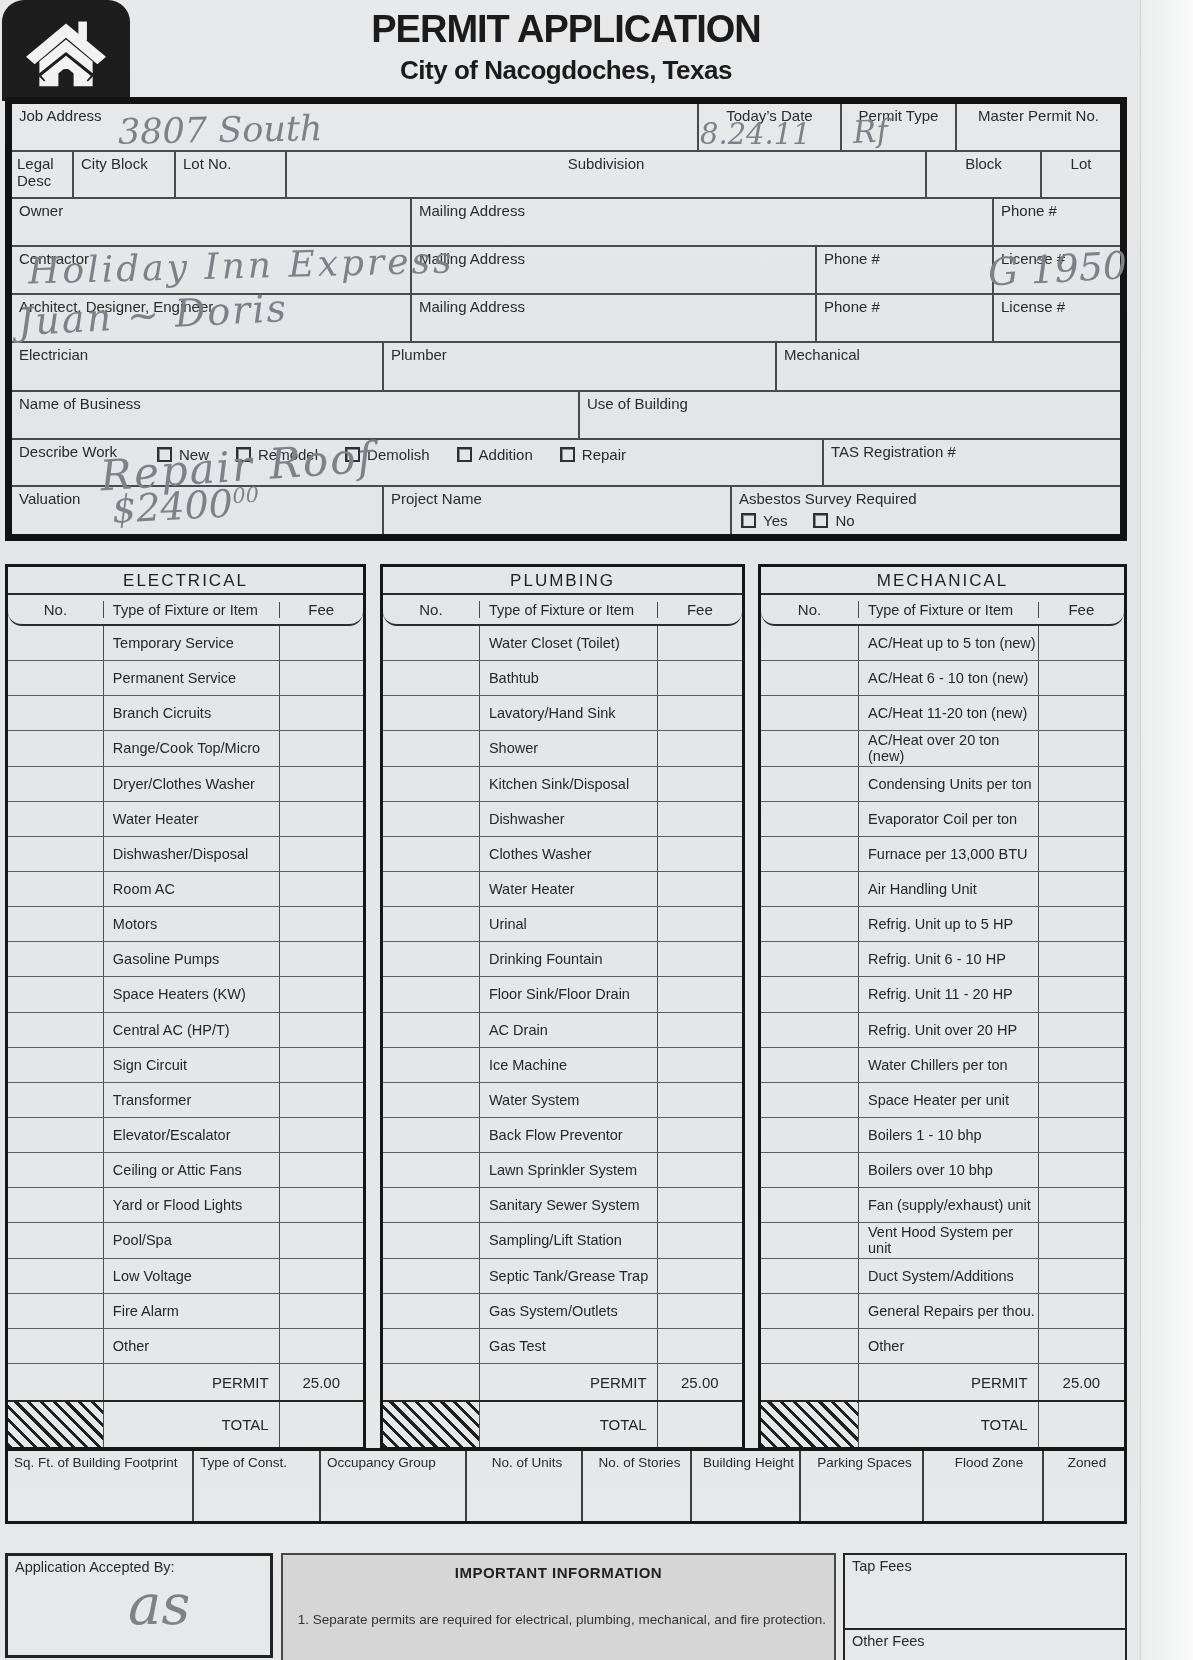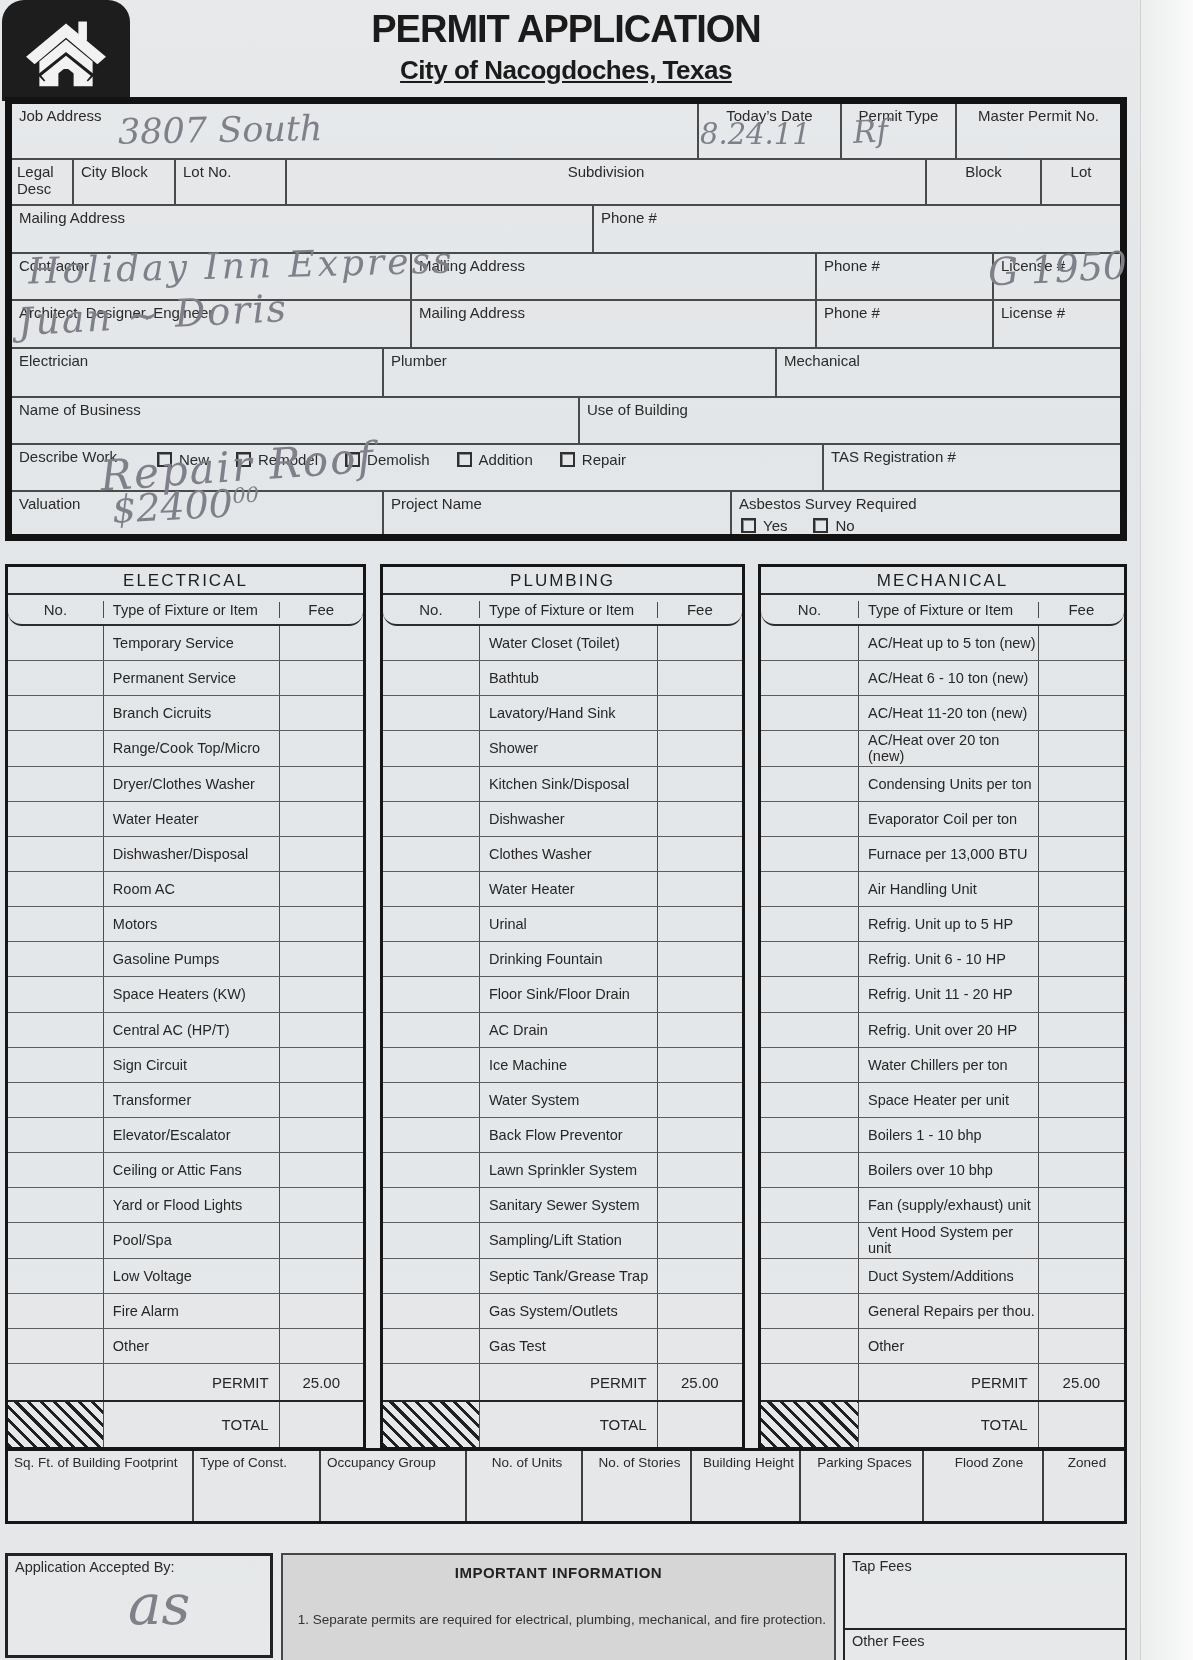--- a/index.html
+++ b/index.html
@@ -8,21 +8,21 @@
         font-family:"Liberation Sans",sans-serif;color:#222;}
   
   .scan-strip{position:absolute;top:0;right:0;width:52px;height:100%;
         background:linear-gradient(90deg,#eceeee,#f3f4f4 60%,#fbfbfb);}
   .scan-seam{position:absolute;top:0;right:50px;width:3px;height:100%;background:#cfd2d3;}
   
   .hdr-icon{position:absolute;left:2px;top:0;width:128px;height:101px;background:#1d1d1d;
         border-radius:22px 22px 0 0;display:flex;align-items:center;justify-content:center;}
   .hdr-titles{position:absolute;left:0;top:8px;width:1132px;text-align:center;color:#1b1b1b;}
   .hdr-title{font-size:38px;font-weight:bold;letter-spacing:-1px;}
-  .hdr-sub{font-size:26px;font-weight:bold;letter-spacing:-0.5px;margin-top:4px;text-decoration:underline;}
+  .hdr-sub{font-size:26px;font-weight:bold;letter-spacing:-0.5px;margin-top:4px;}
   
   .topform{position:absolute;left:5px;top:97px;width:1122px;height:444px;box-sizing:border-box;
         border:7px solid #121212;display:flex;flex-direction:column;}
   .frow{display:flex;box-sizing:border-box;border-top:2px solid #4a4a4a;}
   .frow:first-child{border-top:none;}
   .fcell{position:relative;box-sizing:border-box;border-right:2px solid #4a4a4a;}
   .fcell.last{border-right:none;}
   .flabel{display:inline-block;padding:3px 0 0 7px;font-size:15px;color:#2a2a2a;line-height:1.15;}
   .cbrow{position:absolute;left:145px;top:6px;display:flex;gap:27px;align-items:center;}
   .cbitem{display:flex;align-items:center;font-size:15px;color:#2a2a2a;}
@@ -85,35 +85,36 @@
       <polygon points="50,42 80,66 73,73 50,54 27,73 20,66" fill="#1d1d1d"></polygon>
       <polygon points="50,46 76,67 70,74 50,58 30,74 24,67" fill="#f2f2f2"></polygon>
     </svg>
   </div>
   <div class="hdr-titles">
     <div class="hdr-title">PERMIT APPLICATION</div>
     <div class="hdr-sub">City of Nacogdoches, Texas</div>
   </div>
 
   <div class="topform">
-    <div class="frow" style="height:54px">
+    <div class="frow" style="height:46px">
       <div class="fcell" style="width:687px"><span class="flabel">Job Address</span></div>
       <div class="fcell" style="width:143px;text-align:center"><span class="flabel" style="padding-left:0">Today’s Date</span></div>
       <div class="fcell" style="width:115px;text-align:center"><span class="flabel" style="padding-left:0">Permit Type</span></div>
       <div class="fcell last" style="flex:1;text-align:center"><span class="flabel" style="padding-left:0">Master Permit No.</span></div>
     </div>
     <div class="frow" style="height:47px">
       <div class="fcell" style="width:62px"><span class="flabel" style="padding-left:5px">Legal Desc</span></div>
       <div class="fcell" style="width:102px"><span class="flabel">City Block</span></div>
       <div class="fcell" style="width:111px"><span class="flabel">Lot No.</span></div>
       <div class="fcell" style="width:640px;text-align:center"><span class="flabel" style="padding-left:0">Subdivision</span></div>
       <div class="fcell" style="width:115px;text-align:center"><span class="flabel" style="padding-left:0">Block</span></div>
       <div class="fcell last" style="flex:1;text-align:center"><span class="flabel" style="padding-left:0">Lot</span></div>
     </div>
     <div class="frow" style="height:48px">
+      <div class="fcell" style="width:400px"><span class="flabel">Owner</span></div>
       <div class="fcell" style="width:582px"><span class="flabel">Mailing Address</span></div>
       <div class="fcell last" style="flex:1"><span class="flabel">Phone #</span></div>
     </div>
     <div class="frow" style="height:48px">
       <div class="fcell" style="width:400px"><span class="flabel">Contractor</span></div>
       <div class="fcell" style="width:405px"><span class="flabel">Mailing Address</span></div>
       <div class="fcell" style="width:177px"><span class="flabel">Phone #</span></div>
       <div class="fcell last" style="flex:1"><span class="flabel">License #</span></div>
     </div>
     <div class="frow" style="height:48px">

